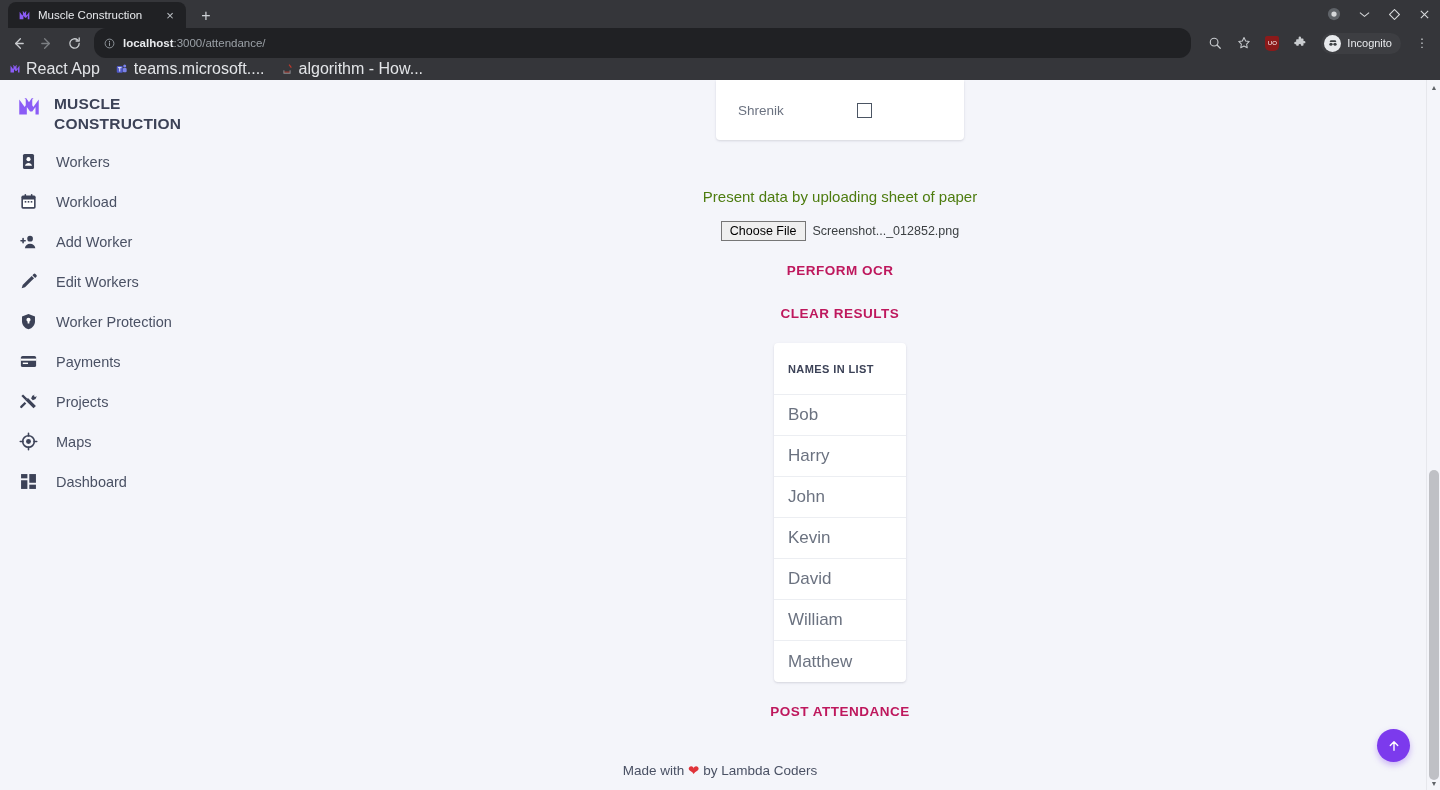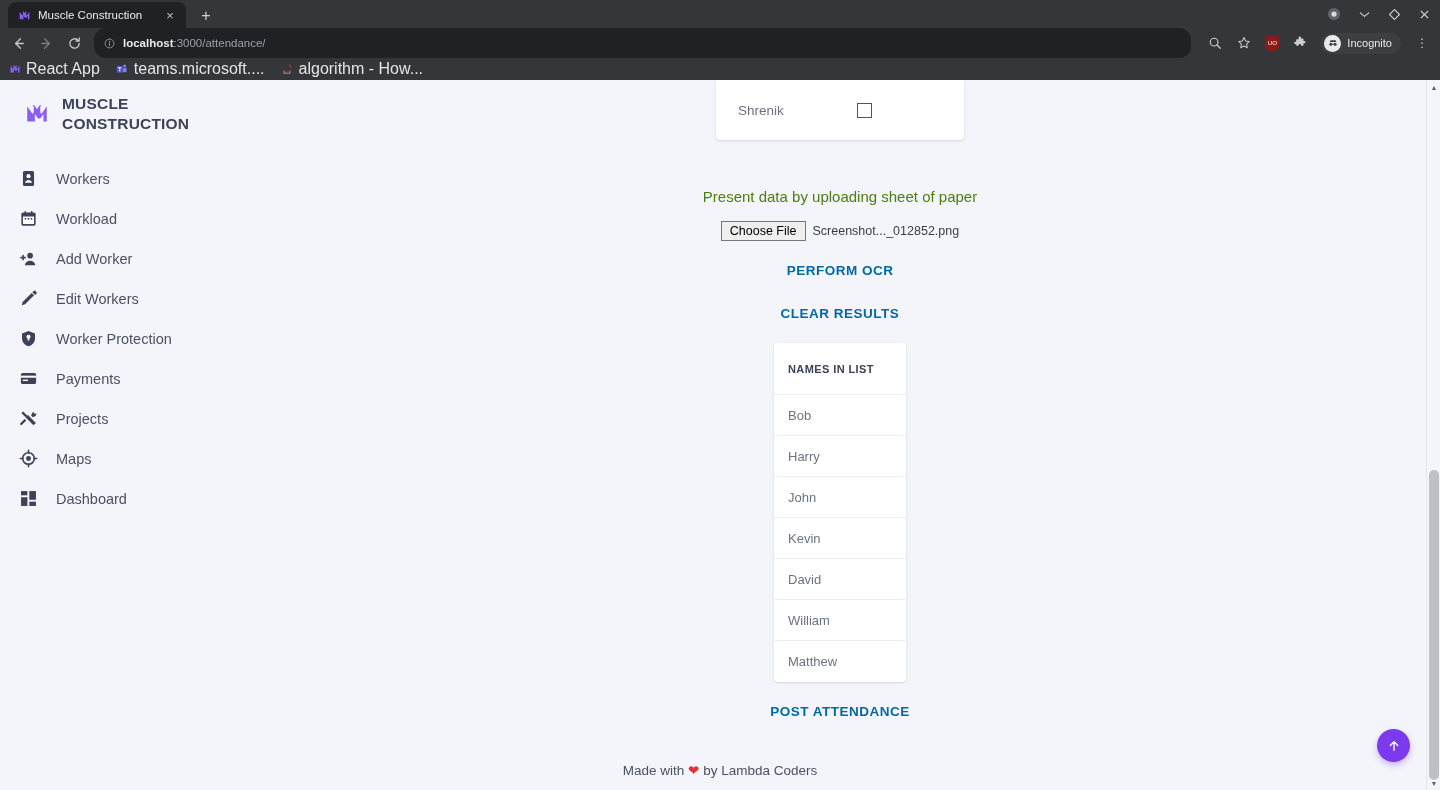--- a/index.html
+++ b/index.html
@@ -87,21 +87,21 @@
   .bm-label { color: #e3e5e8; font-size: 16px; white-space: nowrap; }
 
   
   .viewport {
     flex: 1; background: #f4f5fa; position: relative; overflow: hidden;
     display: flex;
   }
 
   
   .sidebar { width: 240px; flex: 0 0 240px; padding-top: 14px; }
-  .brand { display: flex; align-items: center; gap: 12px; padding: 0 0 0 24px; margin-bottom: 25px; }
+  .brand { display: flex; align-items: flex-start; gap: 12px; padding: 0 0 0 16px; margin-bottom: 8px; }
   .brand-mark { width: 26px; height: 26px; flex:0 0 26px; display:flex; align-items:center; justify-content:center; }
   .brand-text {
     font-size: 15.5px; font-weight: 700; color: #3c4257;
     line-height: 1.28; letter-spacing: .2px; white-space: pre-line;
   }
   .navlist { display: flex; flex-direction: column; }
   .navitem {
     display: flex; align-items: center; gap: 18px;
     height: 40px; padding-left: 18px; cursor: pointer;
     border-radius: 0 20px 20px 0; margin-bottom: 0;
@@ -143,40 +143,40 @@
   }
   .choose-btn {
     border: 1px solid #767676; background: #efefef;
     border-radius: 0; padding: 2px 8px; font-size: 12.5px;
     color: #000; cursor: pointer; font-family: "Liberation Sans", sans-serif;
   }
   .filename { color: #3c4043; font-size: 12.5px; }
 
   .txtbtn {
     margin-top: 16px; background: none; border: none;
-    color: #0369a1; font-size: 13.5px; font-weight: 600;
+    color: #be185d; font-size: 13.5px; font-weight: 600;
     letter-spacing: .5px; cursor: pointer; padding: 6px 10px;
     font-family: "Liberation Sans", sans-serif;
     text-align: center;
   }
 
   .names-card {
     margin-top: 16px; width: 132px; background: #ffffff;
     border-radius: 4px;
     box-shadow: 0 1px 3px rgba(50,50,93,.10), 0 1px 2px rgba(0,0,0,.06);
     overflow: hidden;
   }
   .names-head {
     height: 52px; display: flex; align-items: center; padding: 0 14px;
     font-size: 11px; font-weight: 700; color: #3c4257; letter-spacing: .4px;
     border-bottom: 1px solid #eceef2;
   }
   .names-row {
     height: 41px; display: flex; align-items: center; padding: 0 14px;
-    font-size: 13px; color: #6b7280;
+    font-size: 17px; color: #6b7280;
     border-bottom: 1px solid #eceef2;
   }
   .names-row:last-child { border-bottom: none; }
 
   .footer {
     position: absolute; left: 0; bottom: 12px; width: 100%;
     text-align: center; font-size: 13.5px; color: #4a5164;
   }
   .heart { color: #e0333a; }
 

